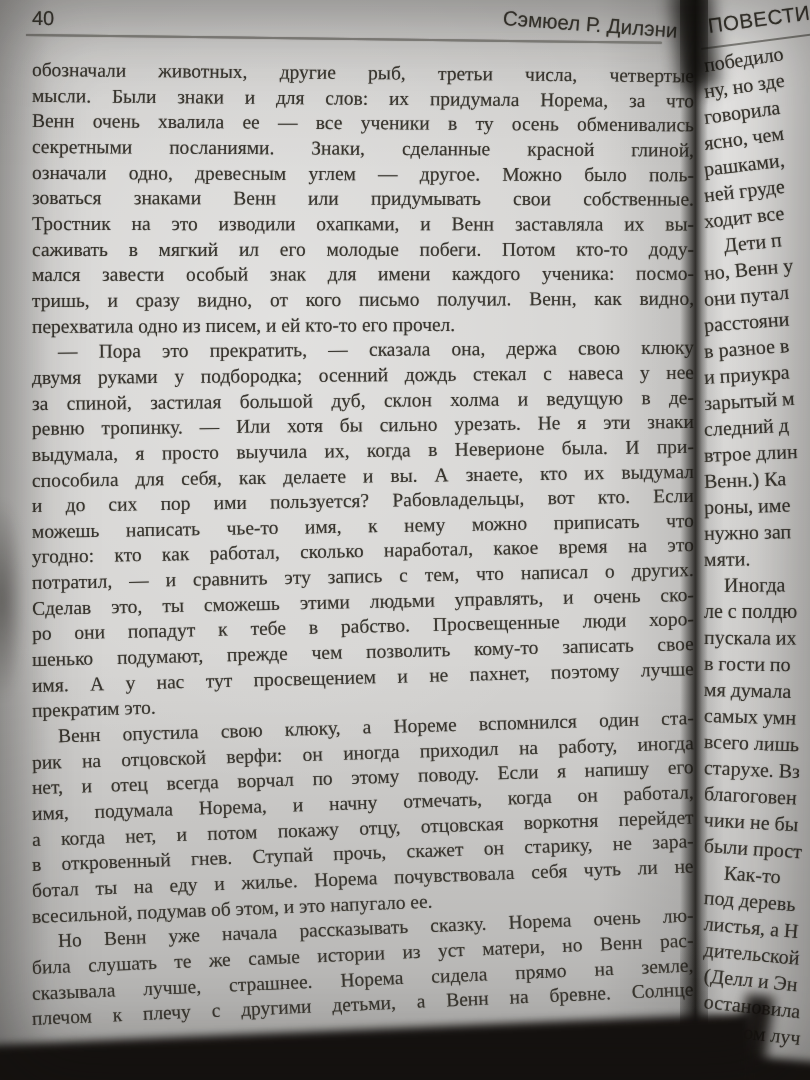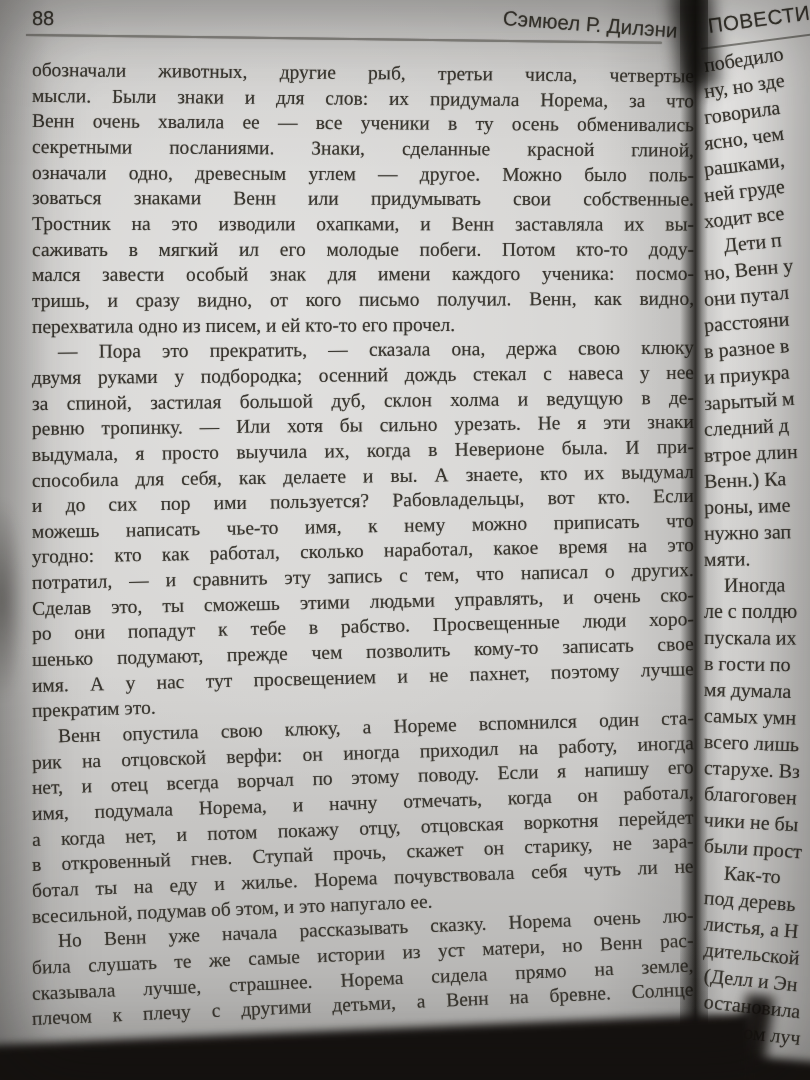--- a/index.html
+++ b/index.html
@@ -134,21 +134,21 @@
     inset: 0; z-index: 10;
     box-shadow: inset 0 0 80px 14px rgba(20,18,15,.40);
   }
 </style>
 </head>
 <body>
 
 <div class="scene">
 
   <div class="page page-left">
-    <span class="pnum">88</span>
+    <span class="pnum">40</span>
     <span class="rhead">Сэмюел Р. Дилэни</span>
     <div class="hrule"></div>
     <div class="left-body">
         <div class="line-l jst" style="transform: rotate(0.55deg);">обозначали животных, другие рыб, третьи числа, четвертые</div>
         <div class="line-l jst" style="transform: rotate(0.47deg);">мысли. Были знаки и для слов: их придумала Норема, за что</div>
         <div class="line-l jst" style="transform: rotate(0.38deg);">Венн очень хвалила ее — все ученики в ту осень обменивались</div>
         <div class="line-l jst" style="transform: rotate(0.3deg);">секретными посланиями. Знаки, сделанные красной глиной,</div>
         <div class="line-l jst" style="transform: rotate(0.21deg);">означали одно, древесным углем — другое. Можно было поль-</div>
         <div class="line-l jst" style="transform: rotate(0.13deg);">зоваться знаками Венн или придумывать свои собственные.</div>
         <div class="line-l jst" style="transform: rotate(0.05deg);">Тростник на это изводили охапками, и Венн заставляла их вы-</div>

